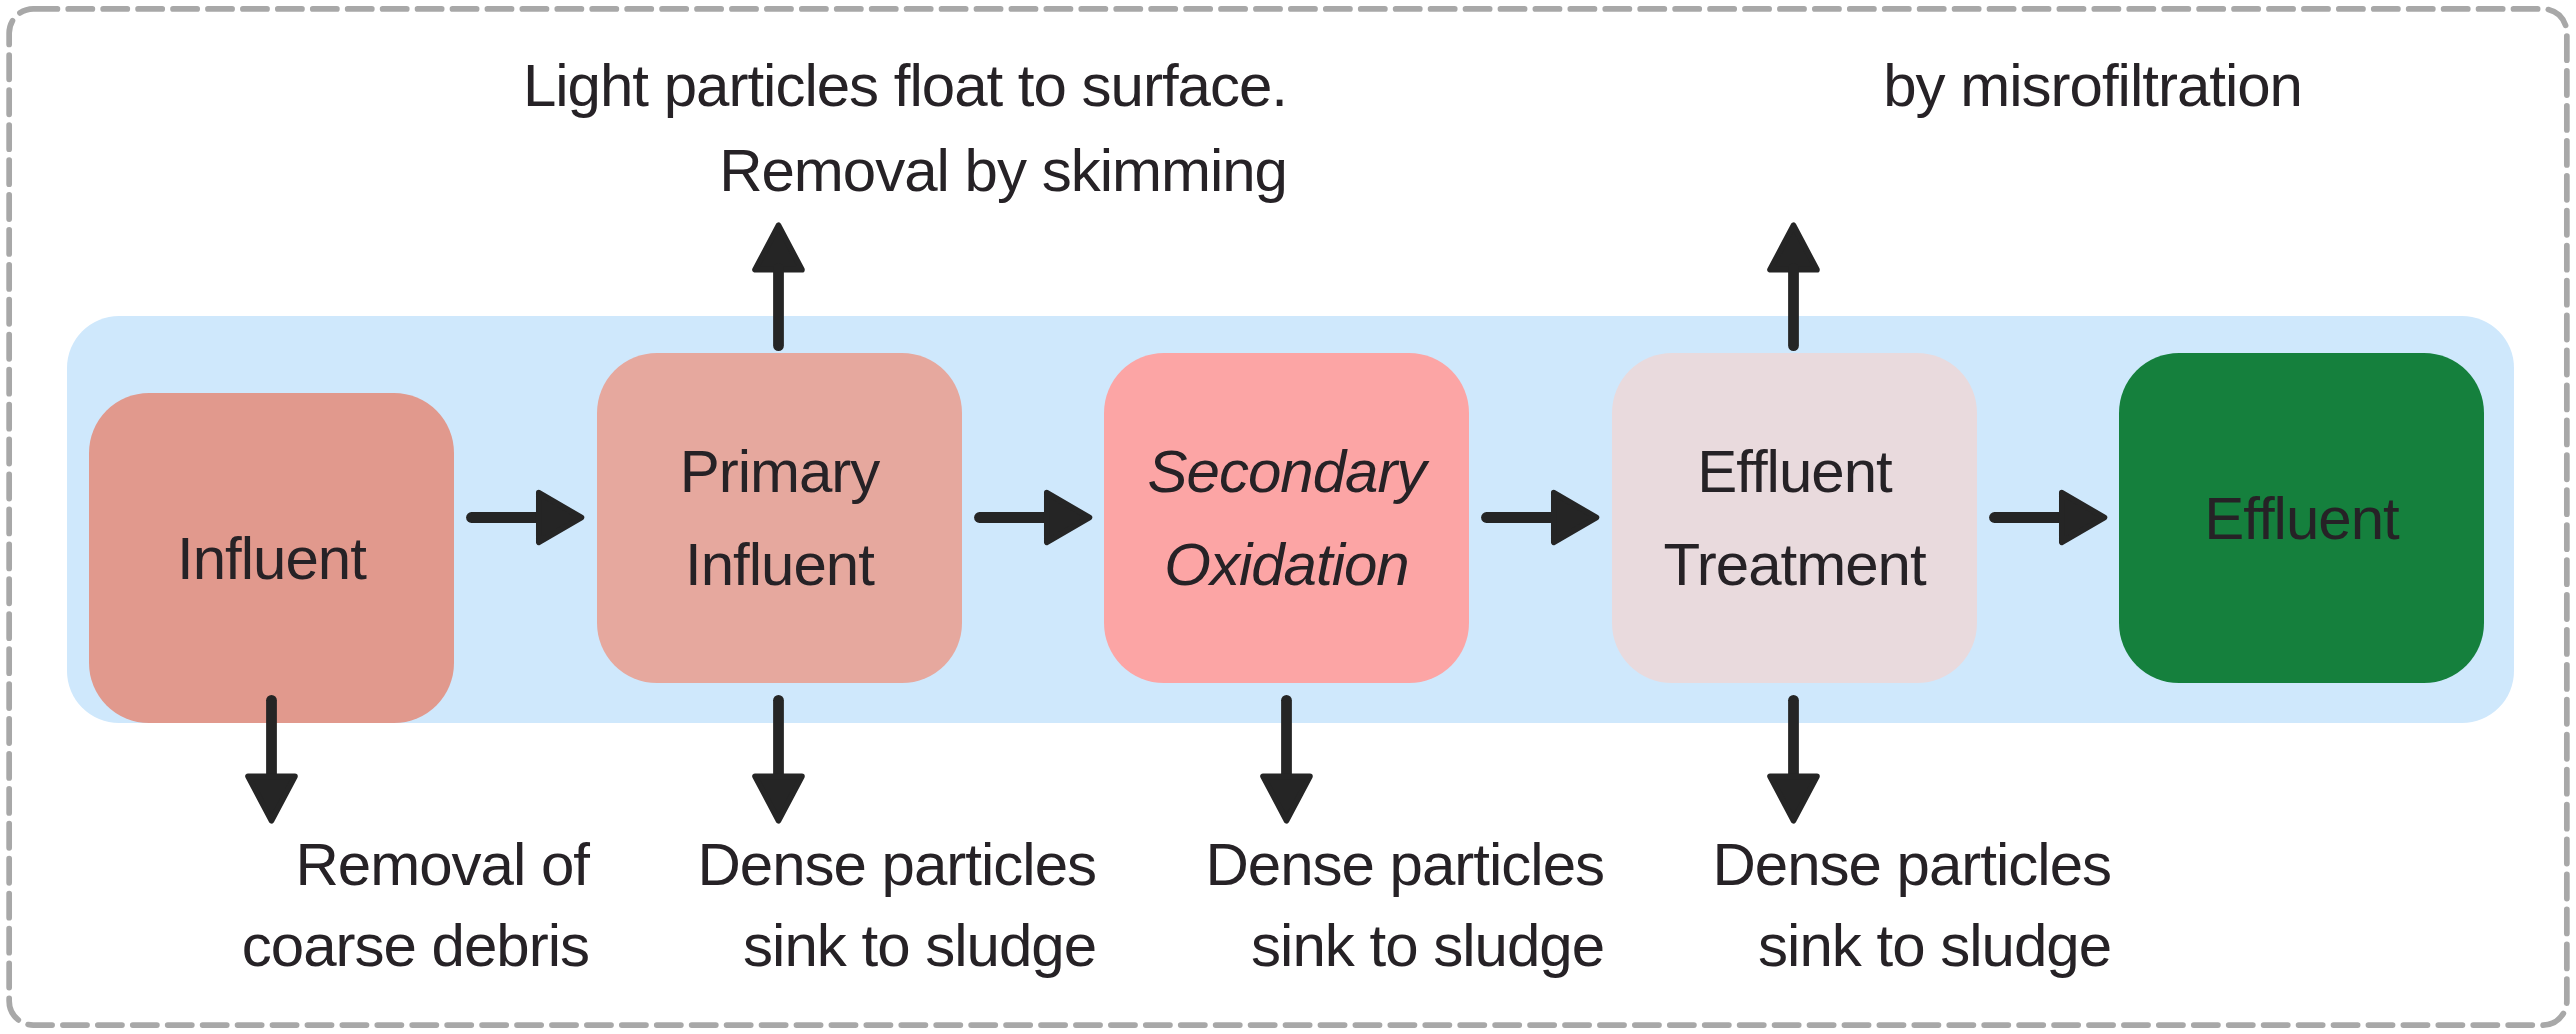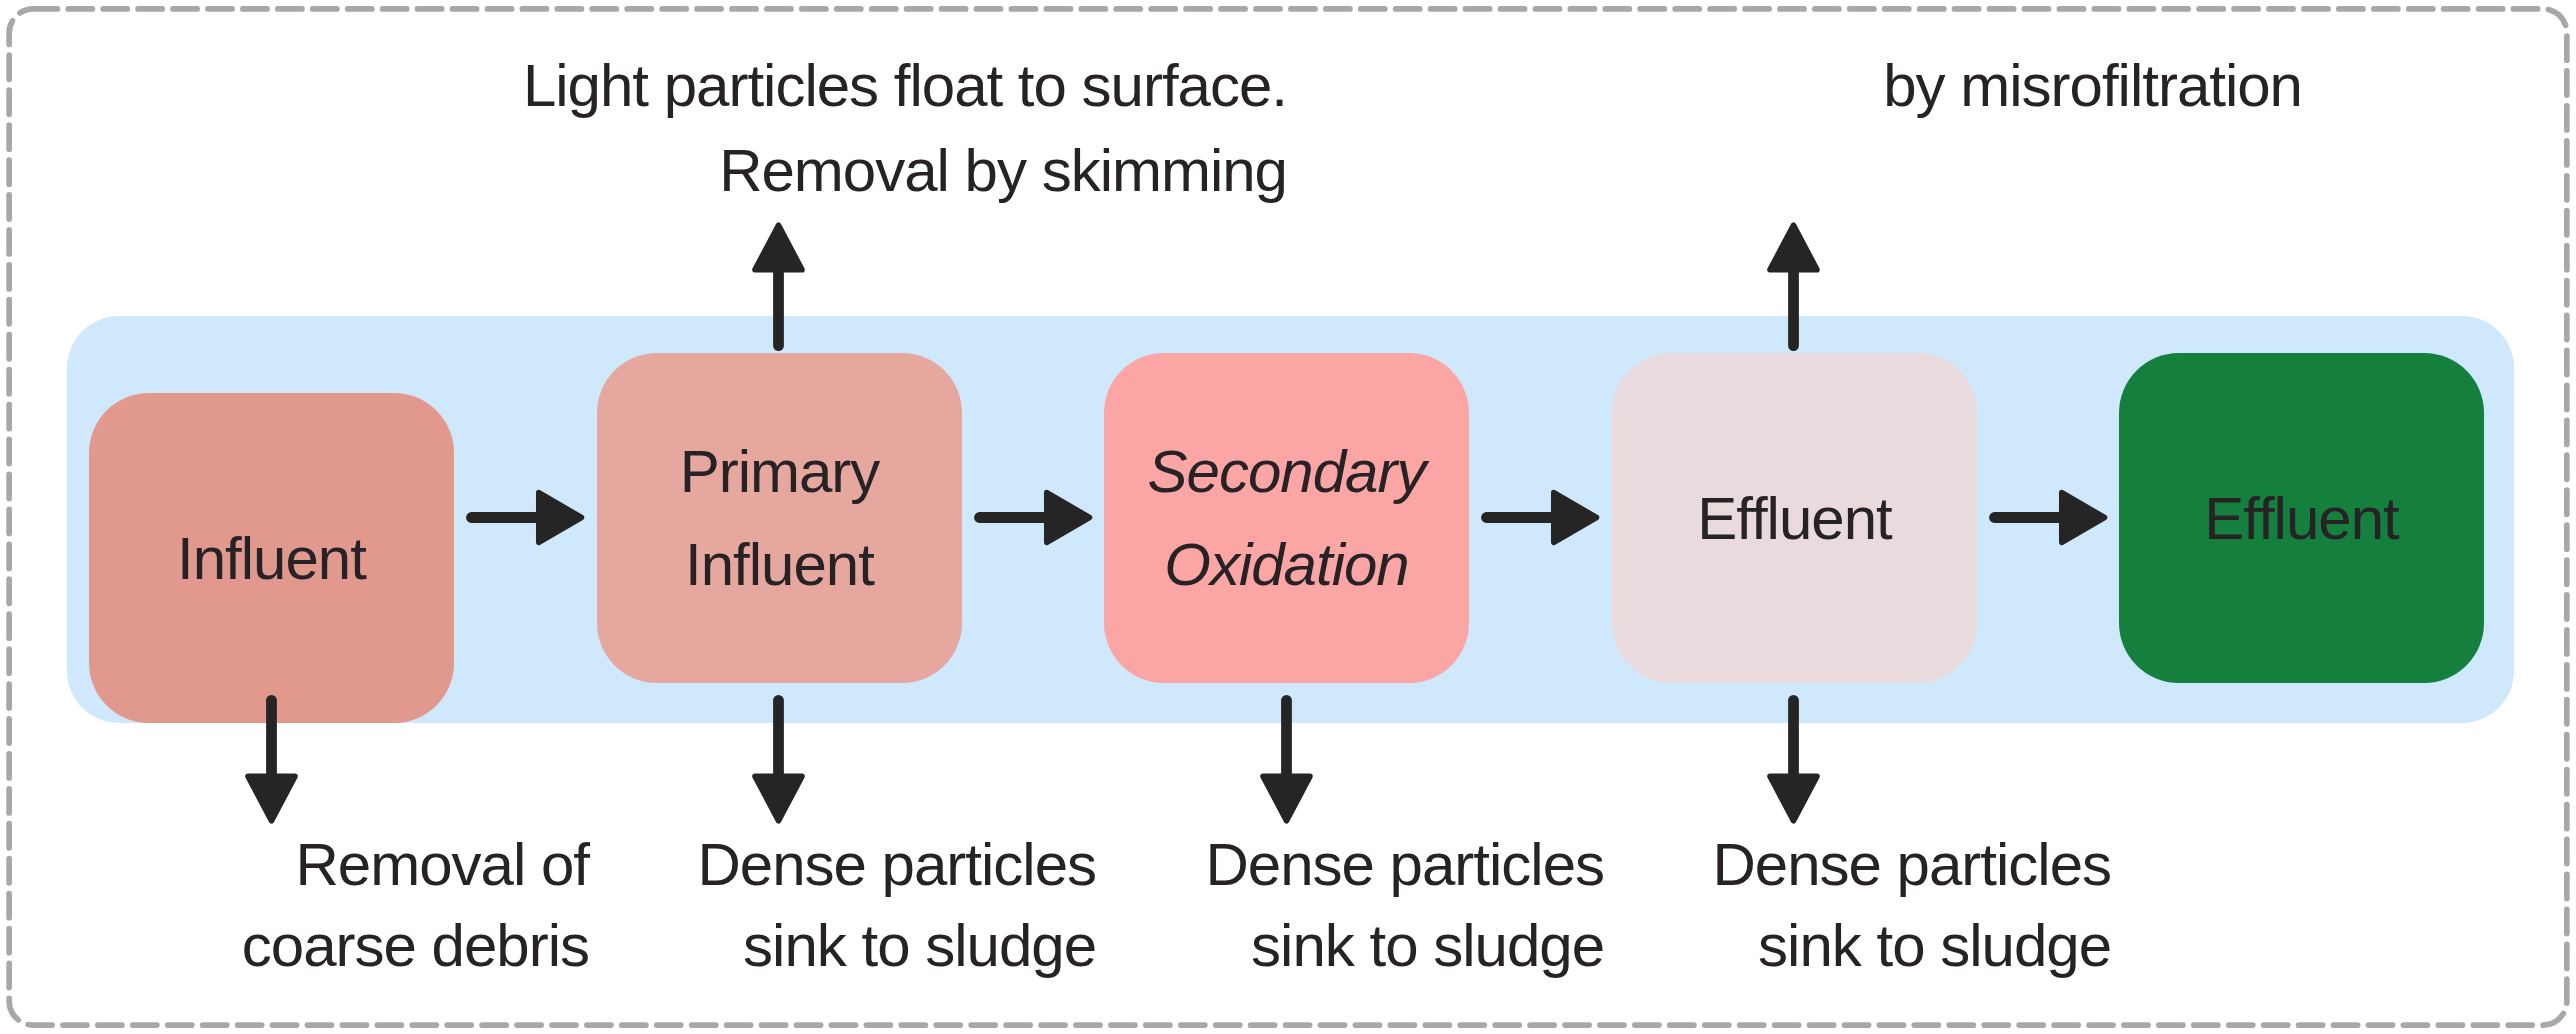--- a/index.html
+++ b/index.html
@@ -56,20 +56,21 @@
     <div class="line">Influent</div>
   </div>
 
   <div class="stage" style="left: 1104px; background: #fca5a5; font-style: italic;">
     <div class="line">Secondary</div>
     <div class="line">Oxidation</div>
   </div>
 
   <div class="stage" style="left: 1612px; background: rgb(233, 218, 221);">
     <div class="line">Effluent</div>
+    <div class="line">Treatment</div>
   </div>
 
   <div class="stage" style="left: 2119px; background: #15803d;">
     <div class="line">Effluent</div>
   </div>
 
   <div class="arrow" style="left:465px;top:487px;width:121px;height:61px">
     <svg viewBox="0 0 190 96">
         <line x1="10" y1="48" x2="118" y2="48" stroke-width="17" stroke-linecap="round"></line>
         <polygon points="116,9 183,48 116,87" stroke-width="9" stroke-linejoin="round"></polygon>

